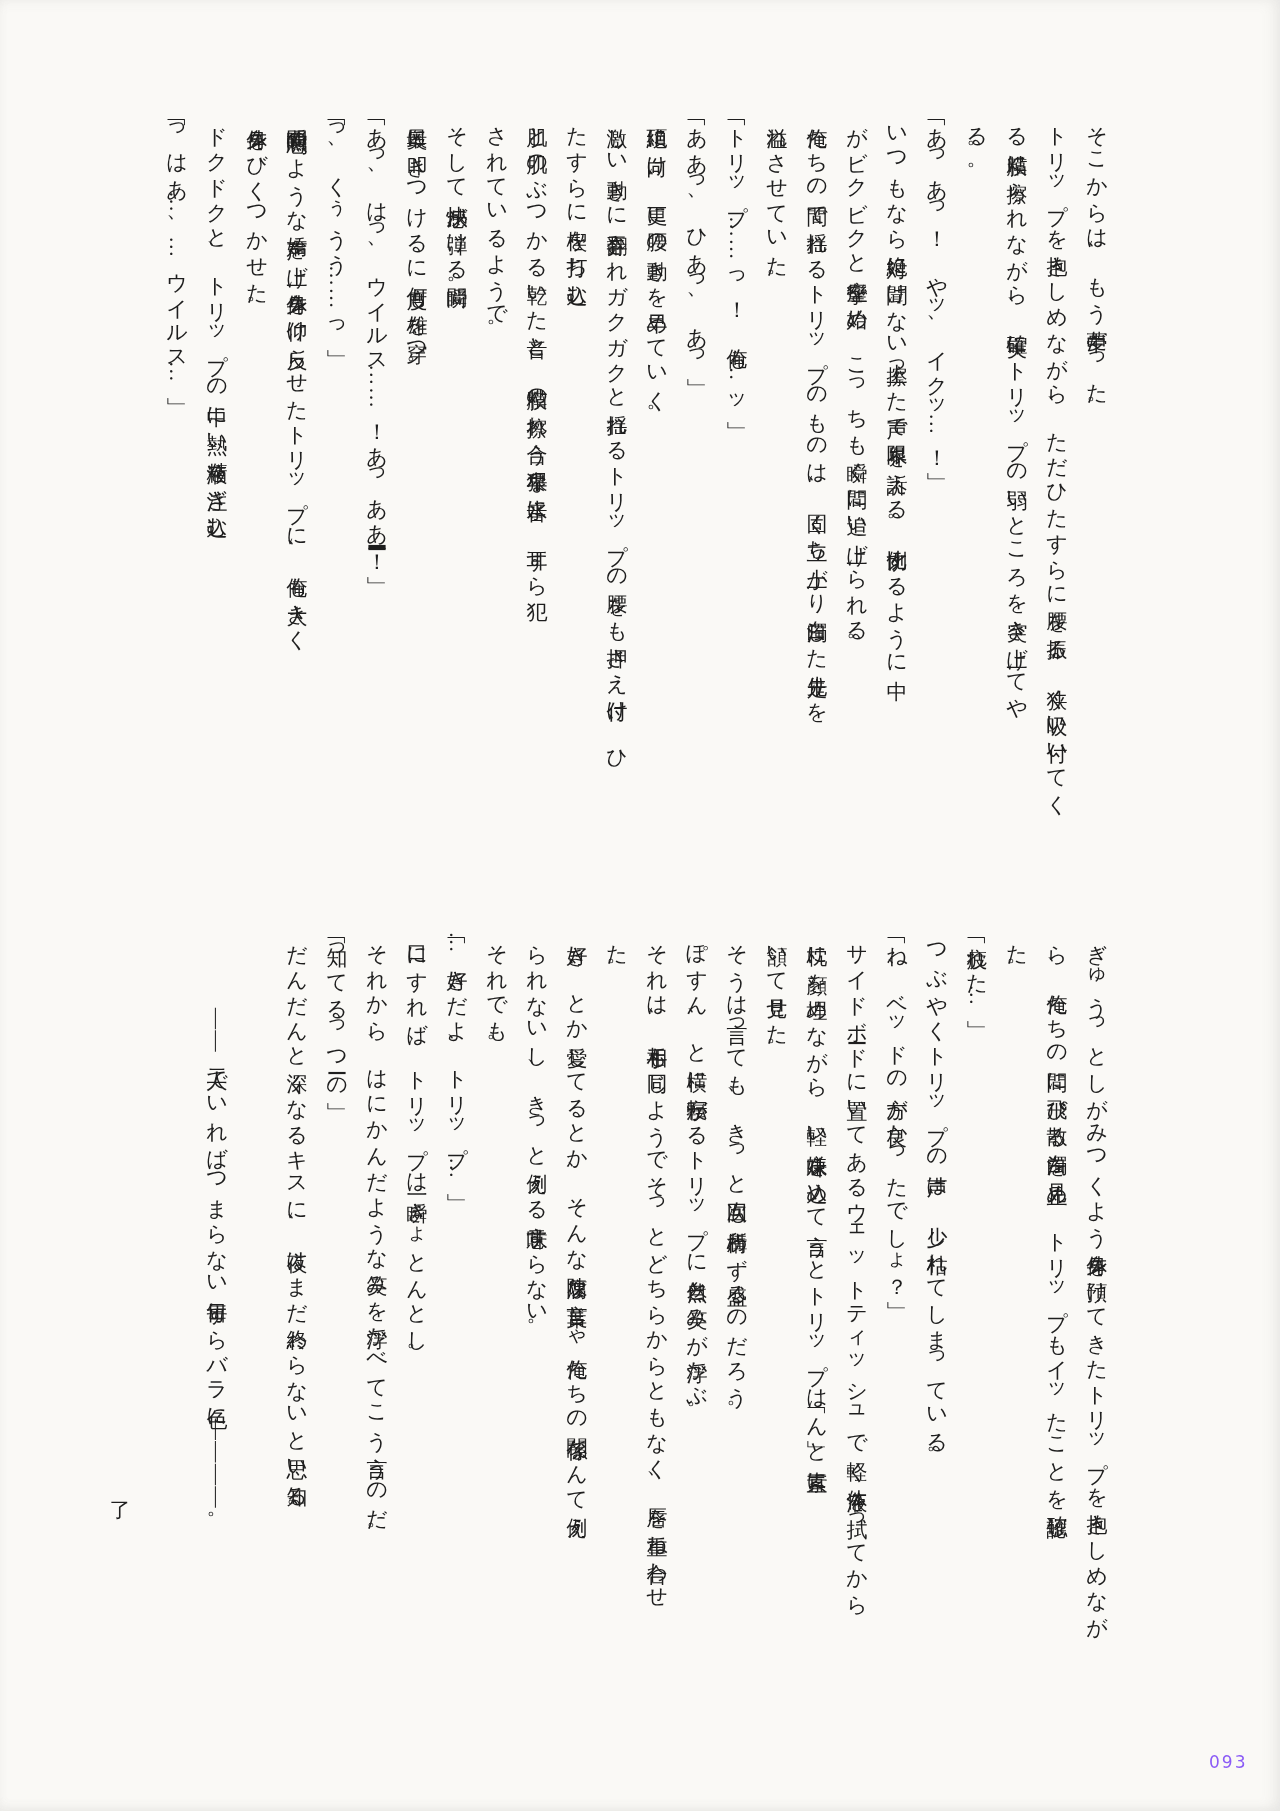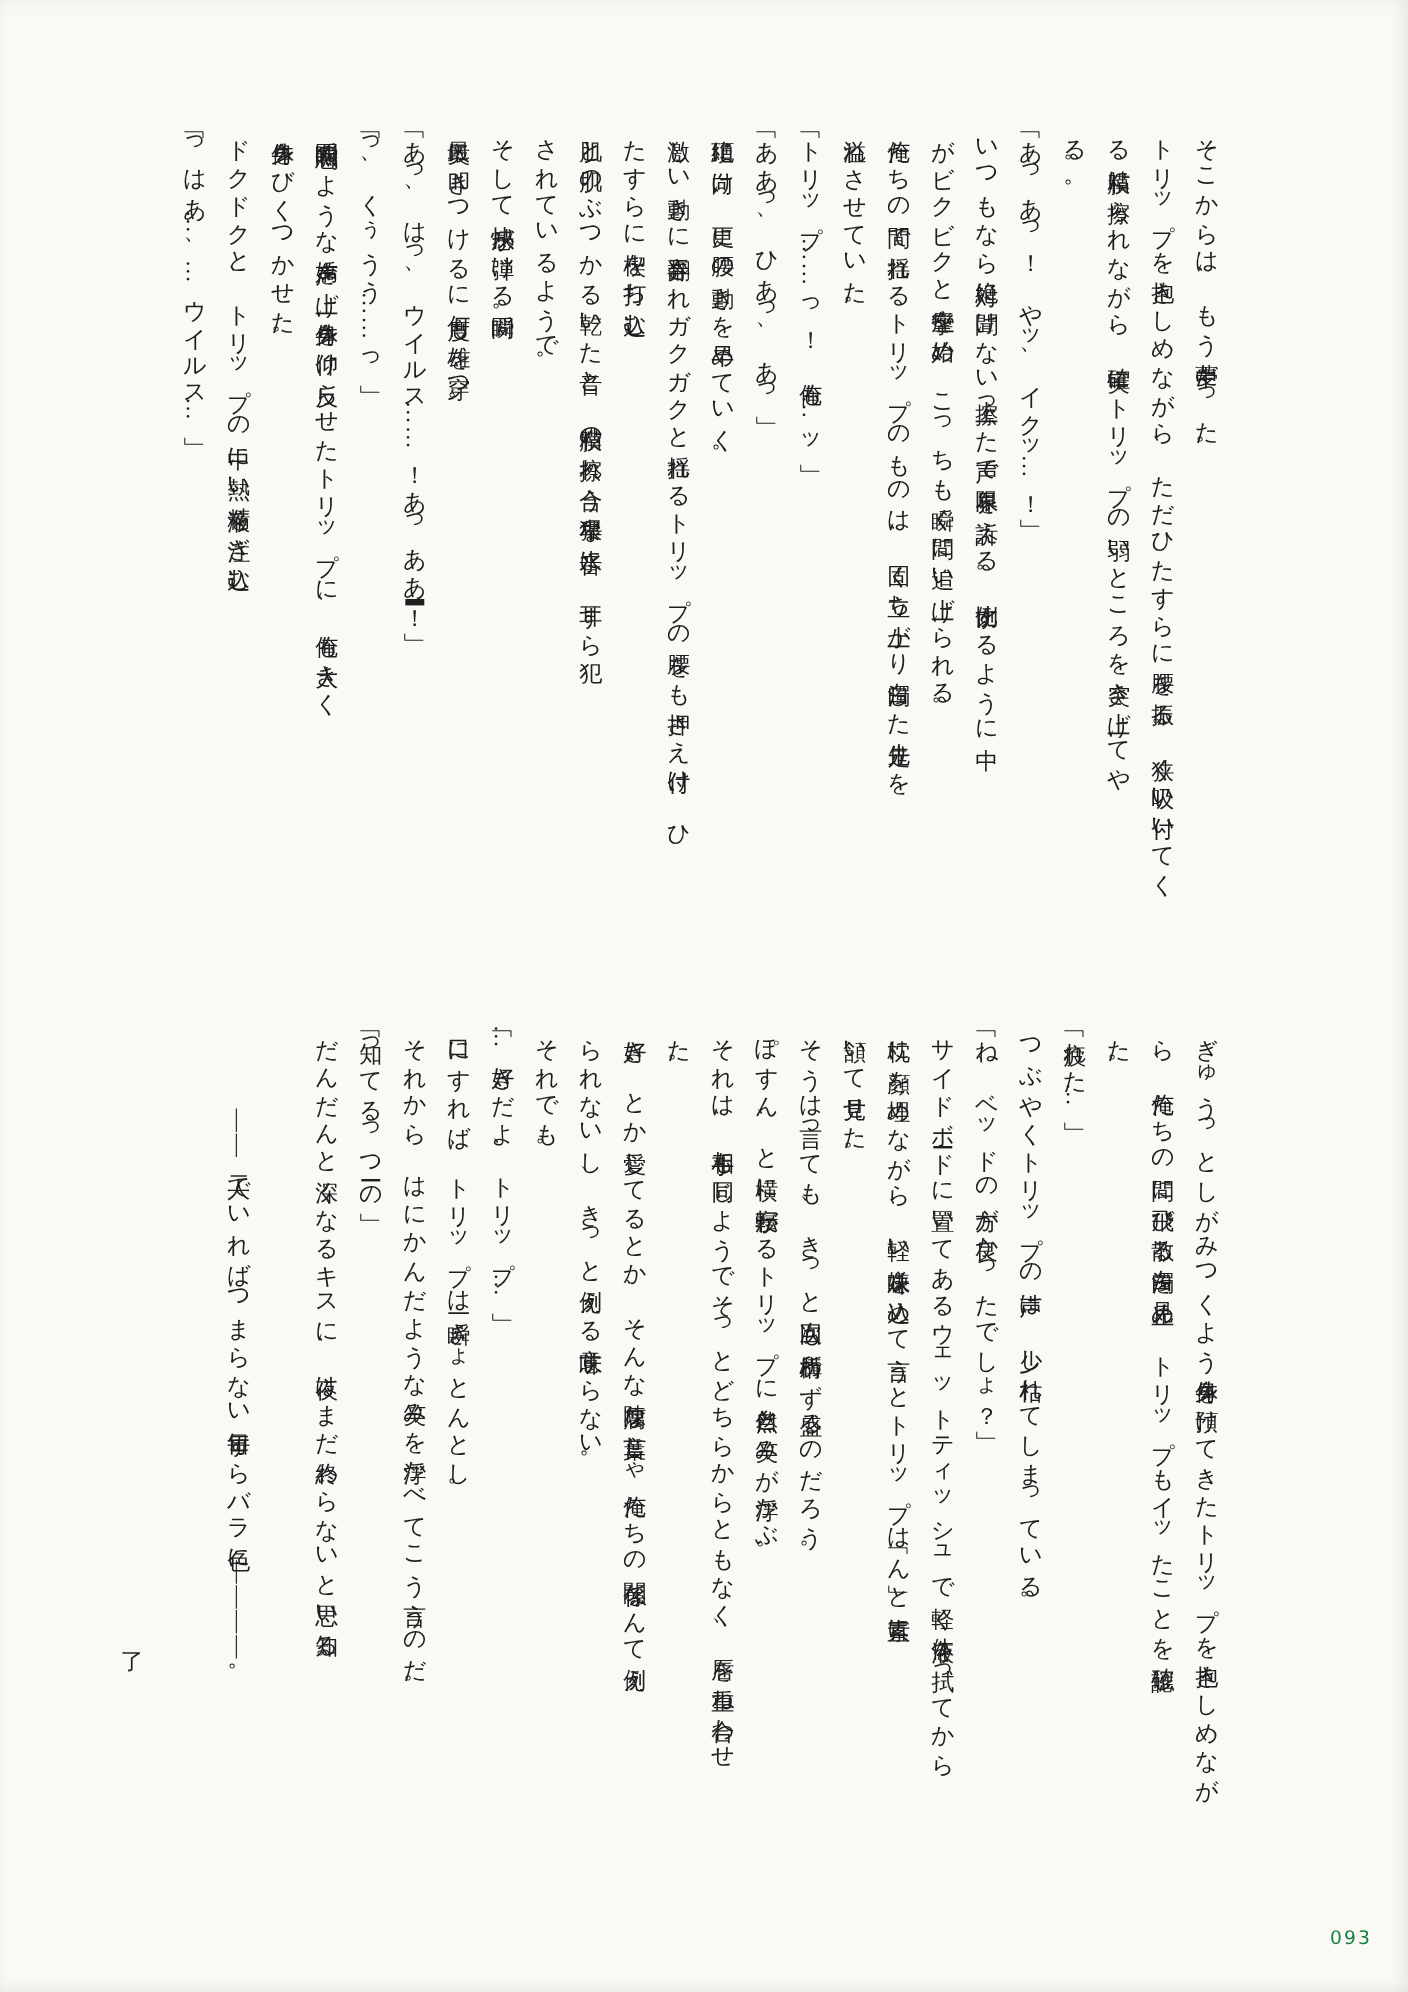--- a/index.html
+++ b/index.html
@@ -49,21 +49,21 @@
     font-size: 21px;
     color: #1e1e1e;
     writing-mode: vertical-rl;
   }
   .page-number {
     position: absolute;
     left: 1209px;
     top: 1752px;
     font-size: 17px;
     letter-spacing: 2px;
-    color: #15803d;
+    color: #8b5cf6;
     font-family: "DejaVu Sans", "Liberation Sans", sans-serif;
   }
 </style>
 </head>
 <body>
 
 <div class="vblock vblock-top">
     <p class="vcol">そこからは、もう夢中だった。</p>
     <p class="vcol">トリップを抱きしめながら、ただひたすらに腰を振る。狭く吸い付いてく</p>
     <p class="vcol">る粘膜に擦られながら、確実にトリップの弱いところを突き上げてや</p>

